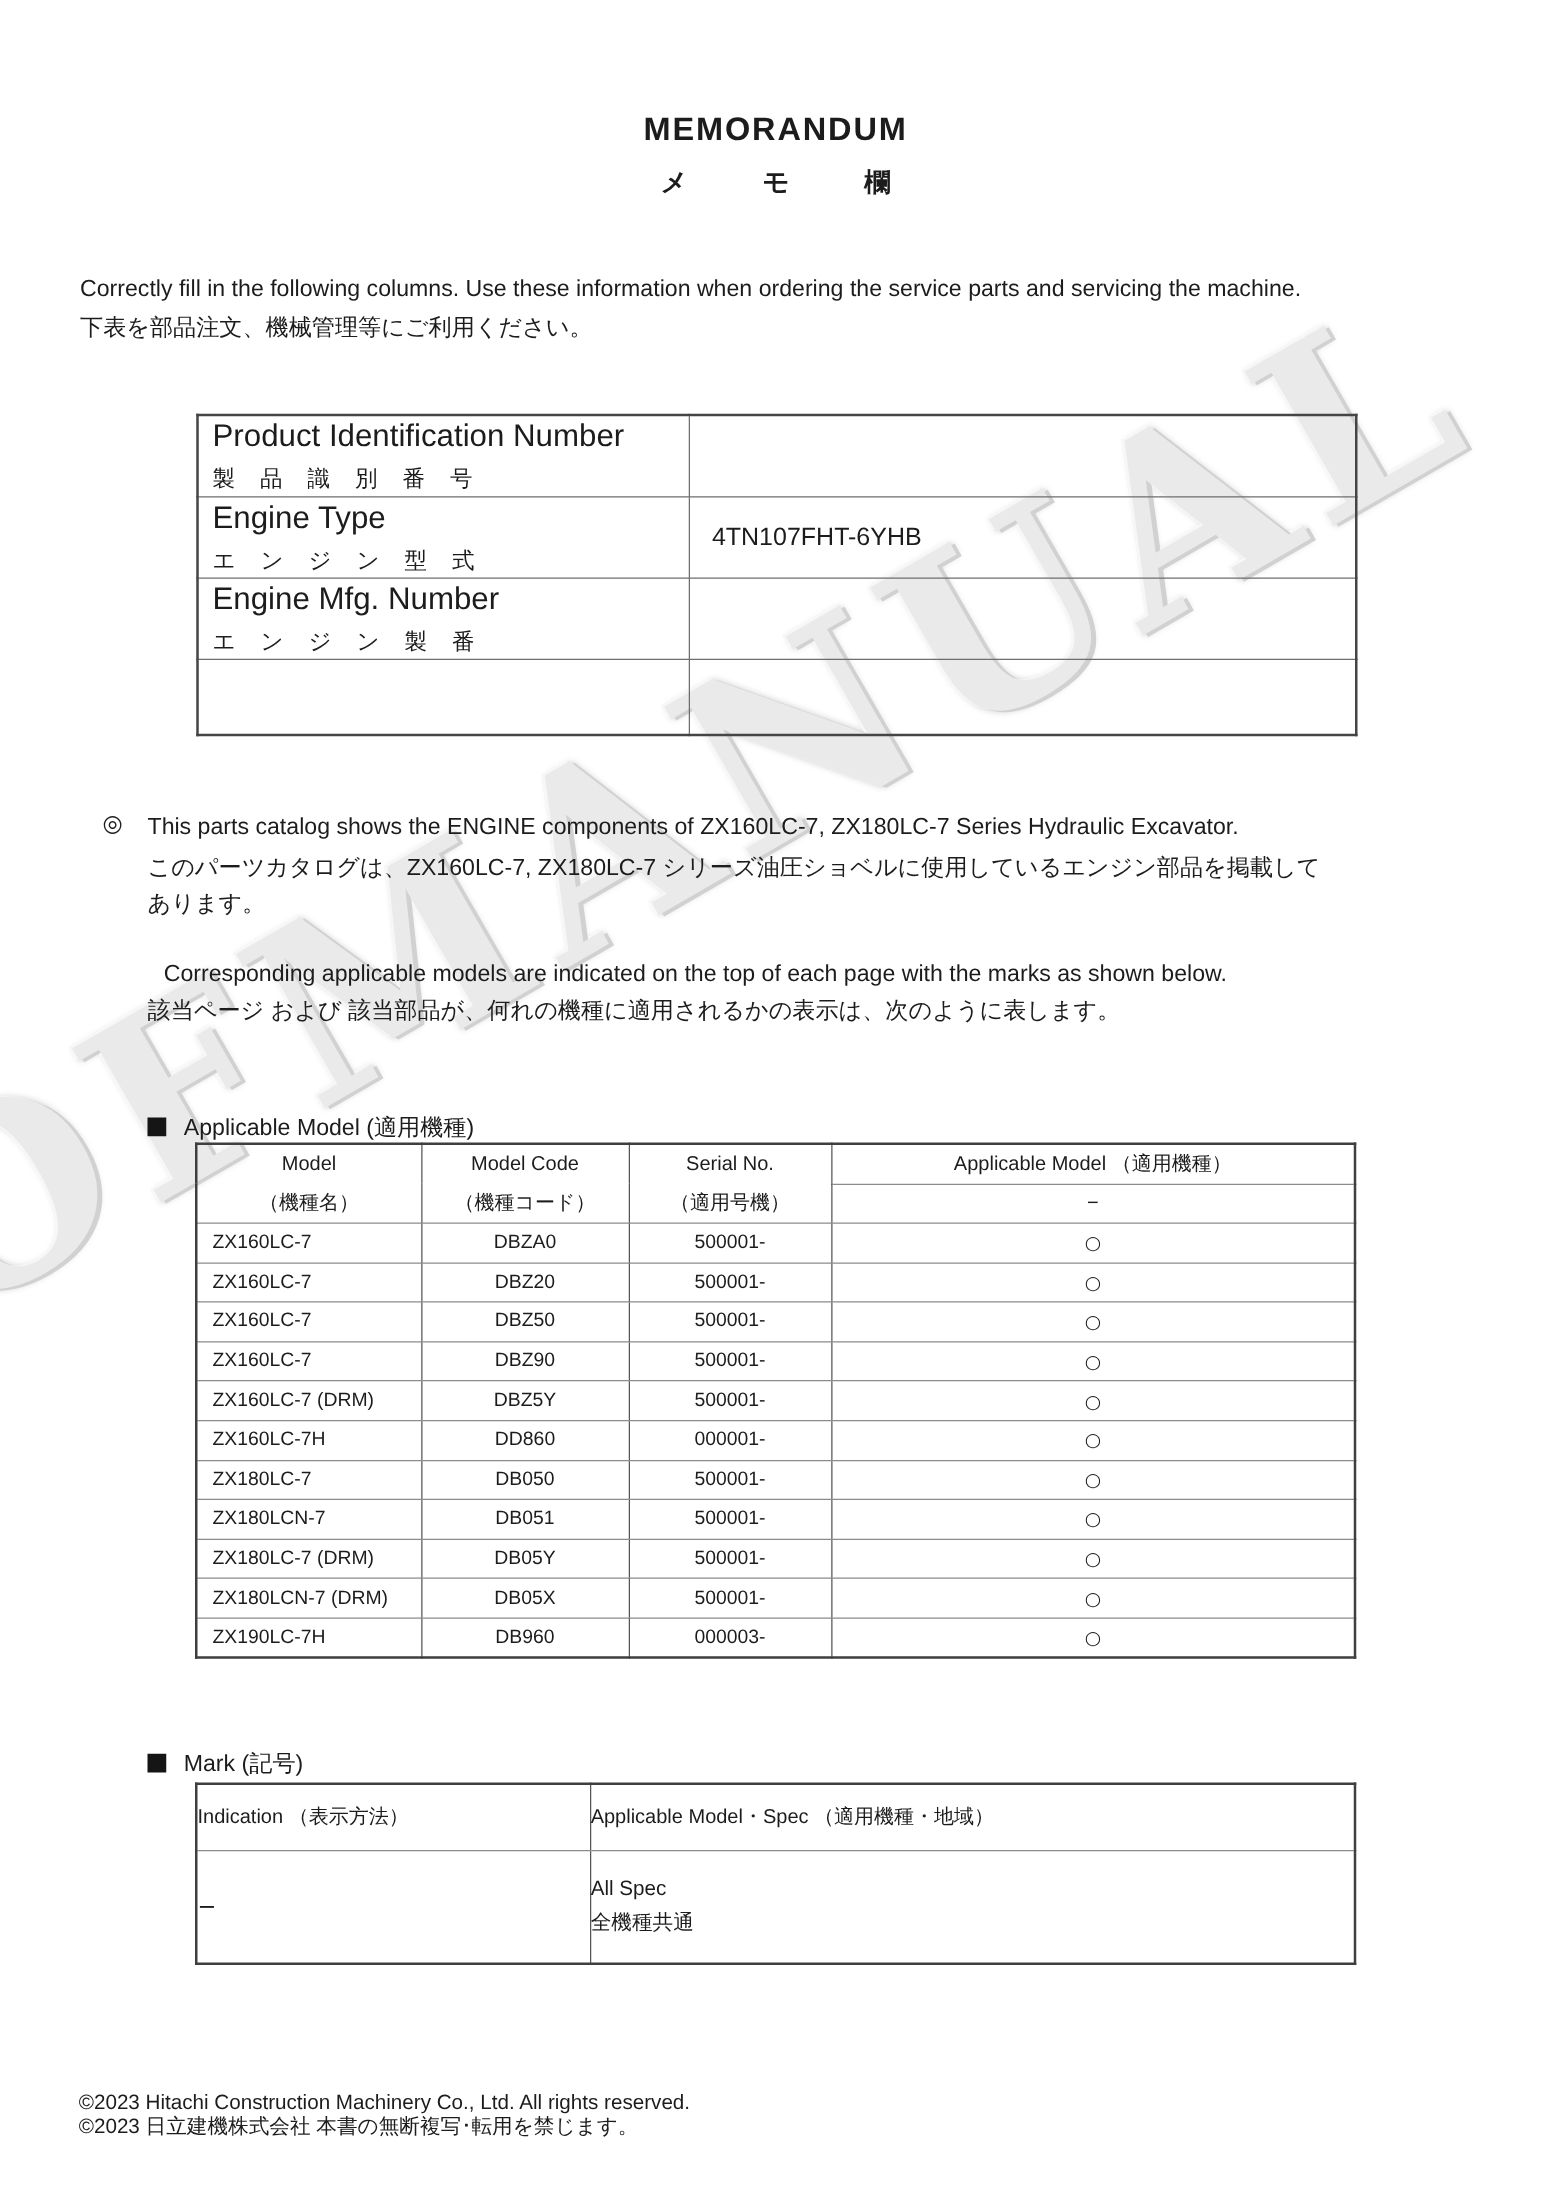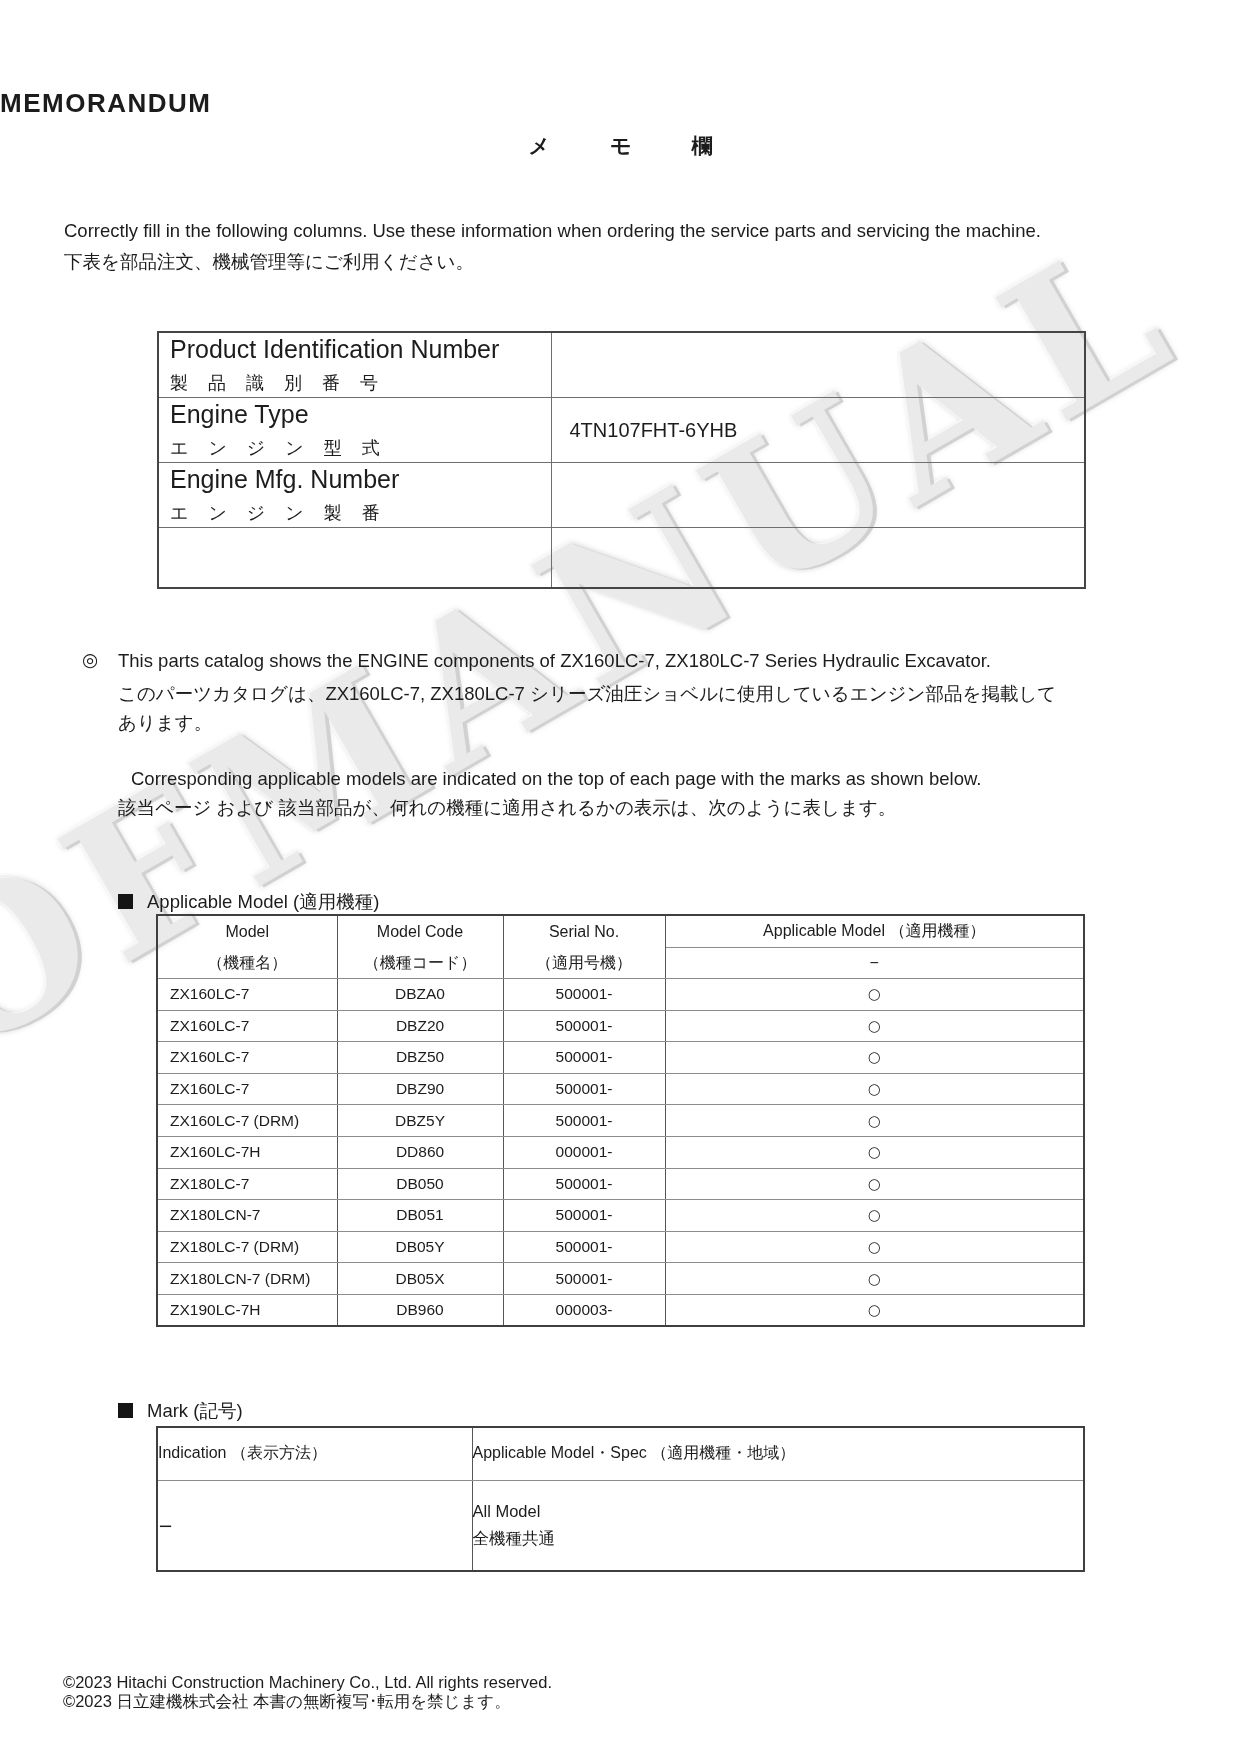--- a/index.html
+++ b/index.html
@@ -16,21 +16,21 @@
     position:absolute; left:-130px; top:900px; z-index:1;
     transform:rotate(-30deg); transform-origin:0 0;
     font-family:"DejaVu Serif","Liberation Serif",serif;
     font-weight:bold; font-size:195px; letter-spacing:14px; white-space:nowrap;
     color:#e7e7e7;
     text-shadow:3px 3px 0 #c9c9c9, -2px -2px 0 #f6f6f6, 1px 1px 6px #bdbdbd;
     opacity:.85;
   }
 
   
-  #title-en { left:0; top:88px; width:1241px; text-align:left;
+  #title-en { left:0; top:88px; width:1241px; text-align:center;
     font-size:26px; font-weight:bold; letter-spacing:1.5px; }
   #title-ja { left:0; top:132px; width:1241px; text-align:center;
     font-size:21px; font-weight:bold; letter-spacing:60px; text-indent:60px; }
 
   .para { font-size:18.5px; white-space:nowrap; }
 
   
   #info-table { left:157px; top:331px; width:929px; border-collapse:collapse;
     table-layout:fixed; border:2px solid #454545; }
   #info-table td { border:1.6px solid #6e6e6e; vertical-align:middle;
@@ -241,21 +241,21 @@
         <col>
       </colgroup>
     <tbody>
         <tr>
       <td>Indication （表示方法）</td>
       <td>Applicable Model・Spec （適用機種・地域）</td>
     </tr>
     <tr>
       <td class="dash">−</td>
       <td class="two-line">
-        <div>All Model</div>
+        <div>All Spec</div>
         <div>全機種共通</div>
       </td>
     </tr>
   </tbody>
     </table>
 
   <div class="abs footer-line" style="left:63px; top:1673px;">©2023 Hitachi Construction Machinery Co., Ltd. All rights reserved.</div>
   <div class="abs footer-line" style="left:63px; top:1692px;">©2023 日立建機株式会社 本書の無断複写･転用を禁じます。</div>
 
 </div>

